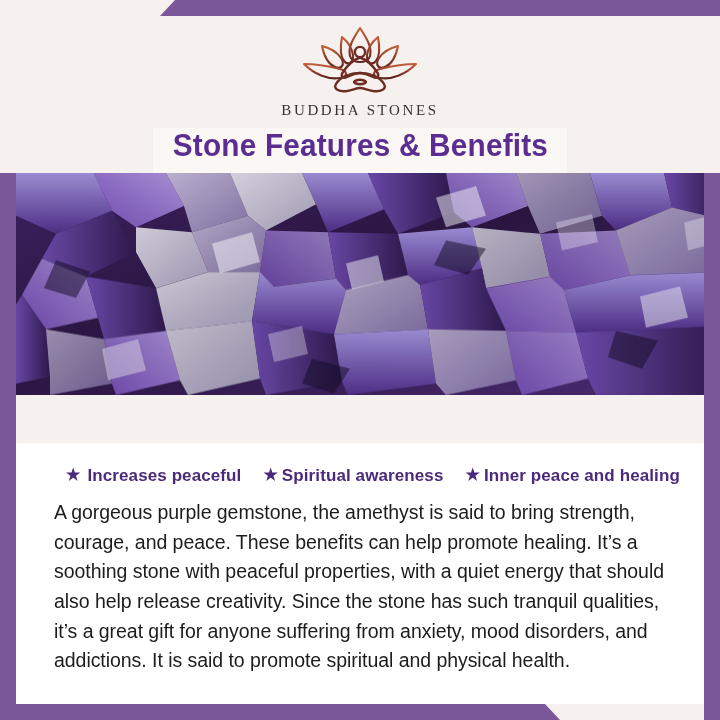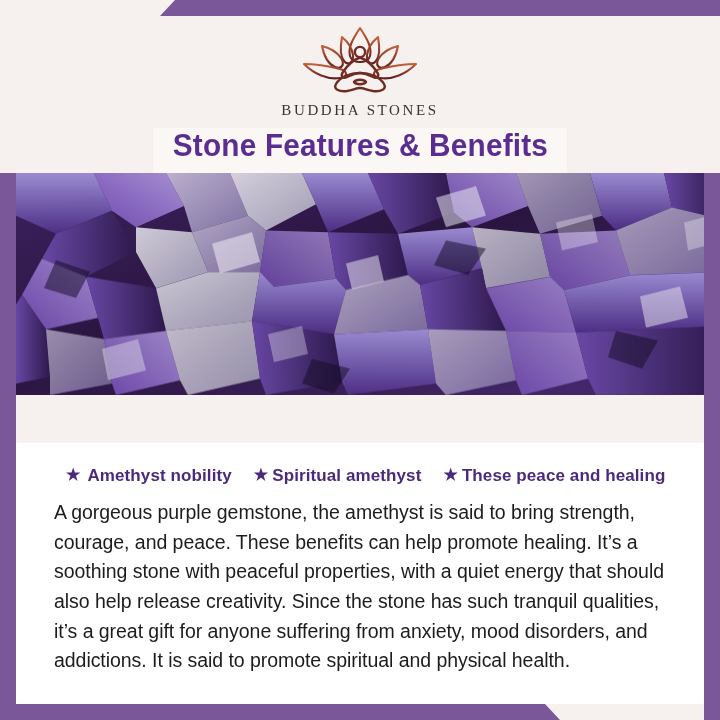--- a/index.html
+++ b/index.html
@@ -372,29 +372,29 @@
     <div class="stone-caption">
       <span class="stone-caption-label">Amethyst</span>
     </div>
   </div>
 
   <div class="card">
     <div class="card-inner">
       <div class="benefits">
         <span class="benefit">
           <span class="star-icon">★</span>
-          <span>Amethyst nobility</span>
+          <span>Increases peaceful</span>
         </span>
         <span class="benefit">
           <span class="star-icon">★</span>
-          <span>Spiritual amethyst</span>
+          <span>Spiritual awareness</span>
         </span>
         <span class="benefit">
           <span class="star-icon">★</span>
-          <span>These peace and healing</span>
+          <span>Inner peace and healing</span>
         </span>
       </div>
 
       <p class="description">A gorgeous purple gemstone, the amethyst is said to bring strength, courage, and peace. These benefits can help promote healing. It’s a soothing stone with peaceful properties, with a quiet energy that should also help release creativity. Since the stone has such tranquil qualities, it’s a great gift for anyone suffering from anxiety, mood disorders, and addictions. It is said to promote spiritual and physical health.</p>
     </div>
   </div>
 
   <div class="frame-left-mask"></div>
   <div class="frame-right-mask"></div>
 </div>

